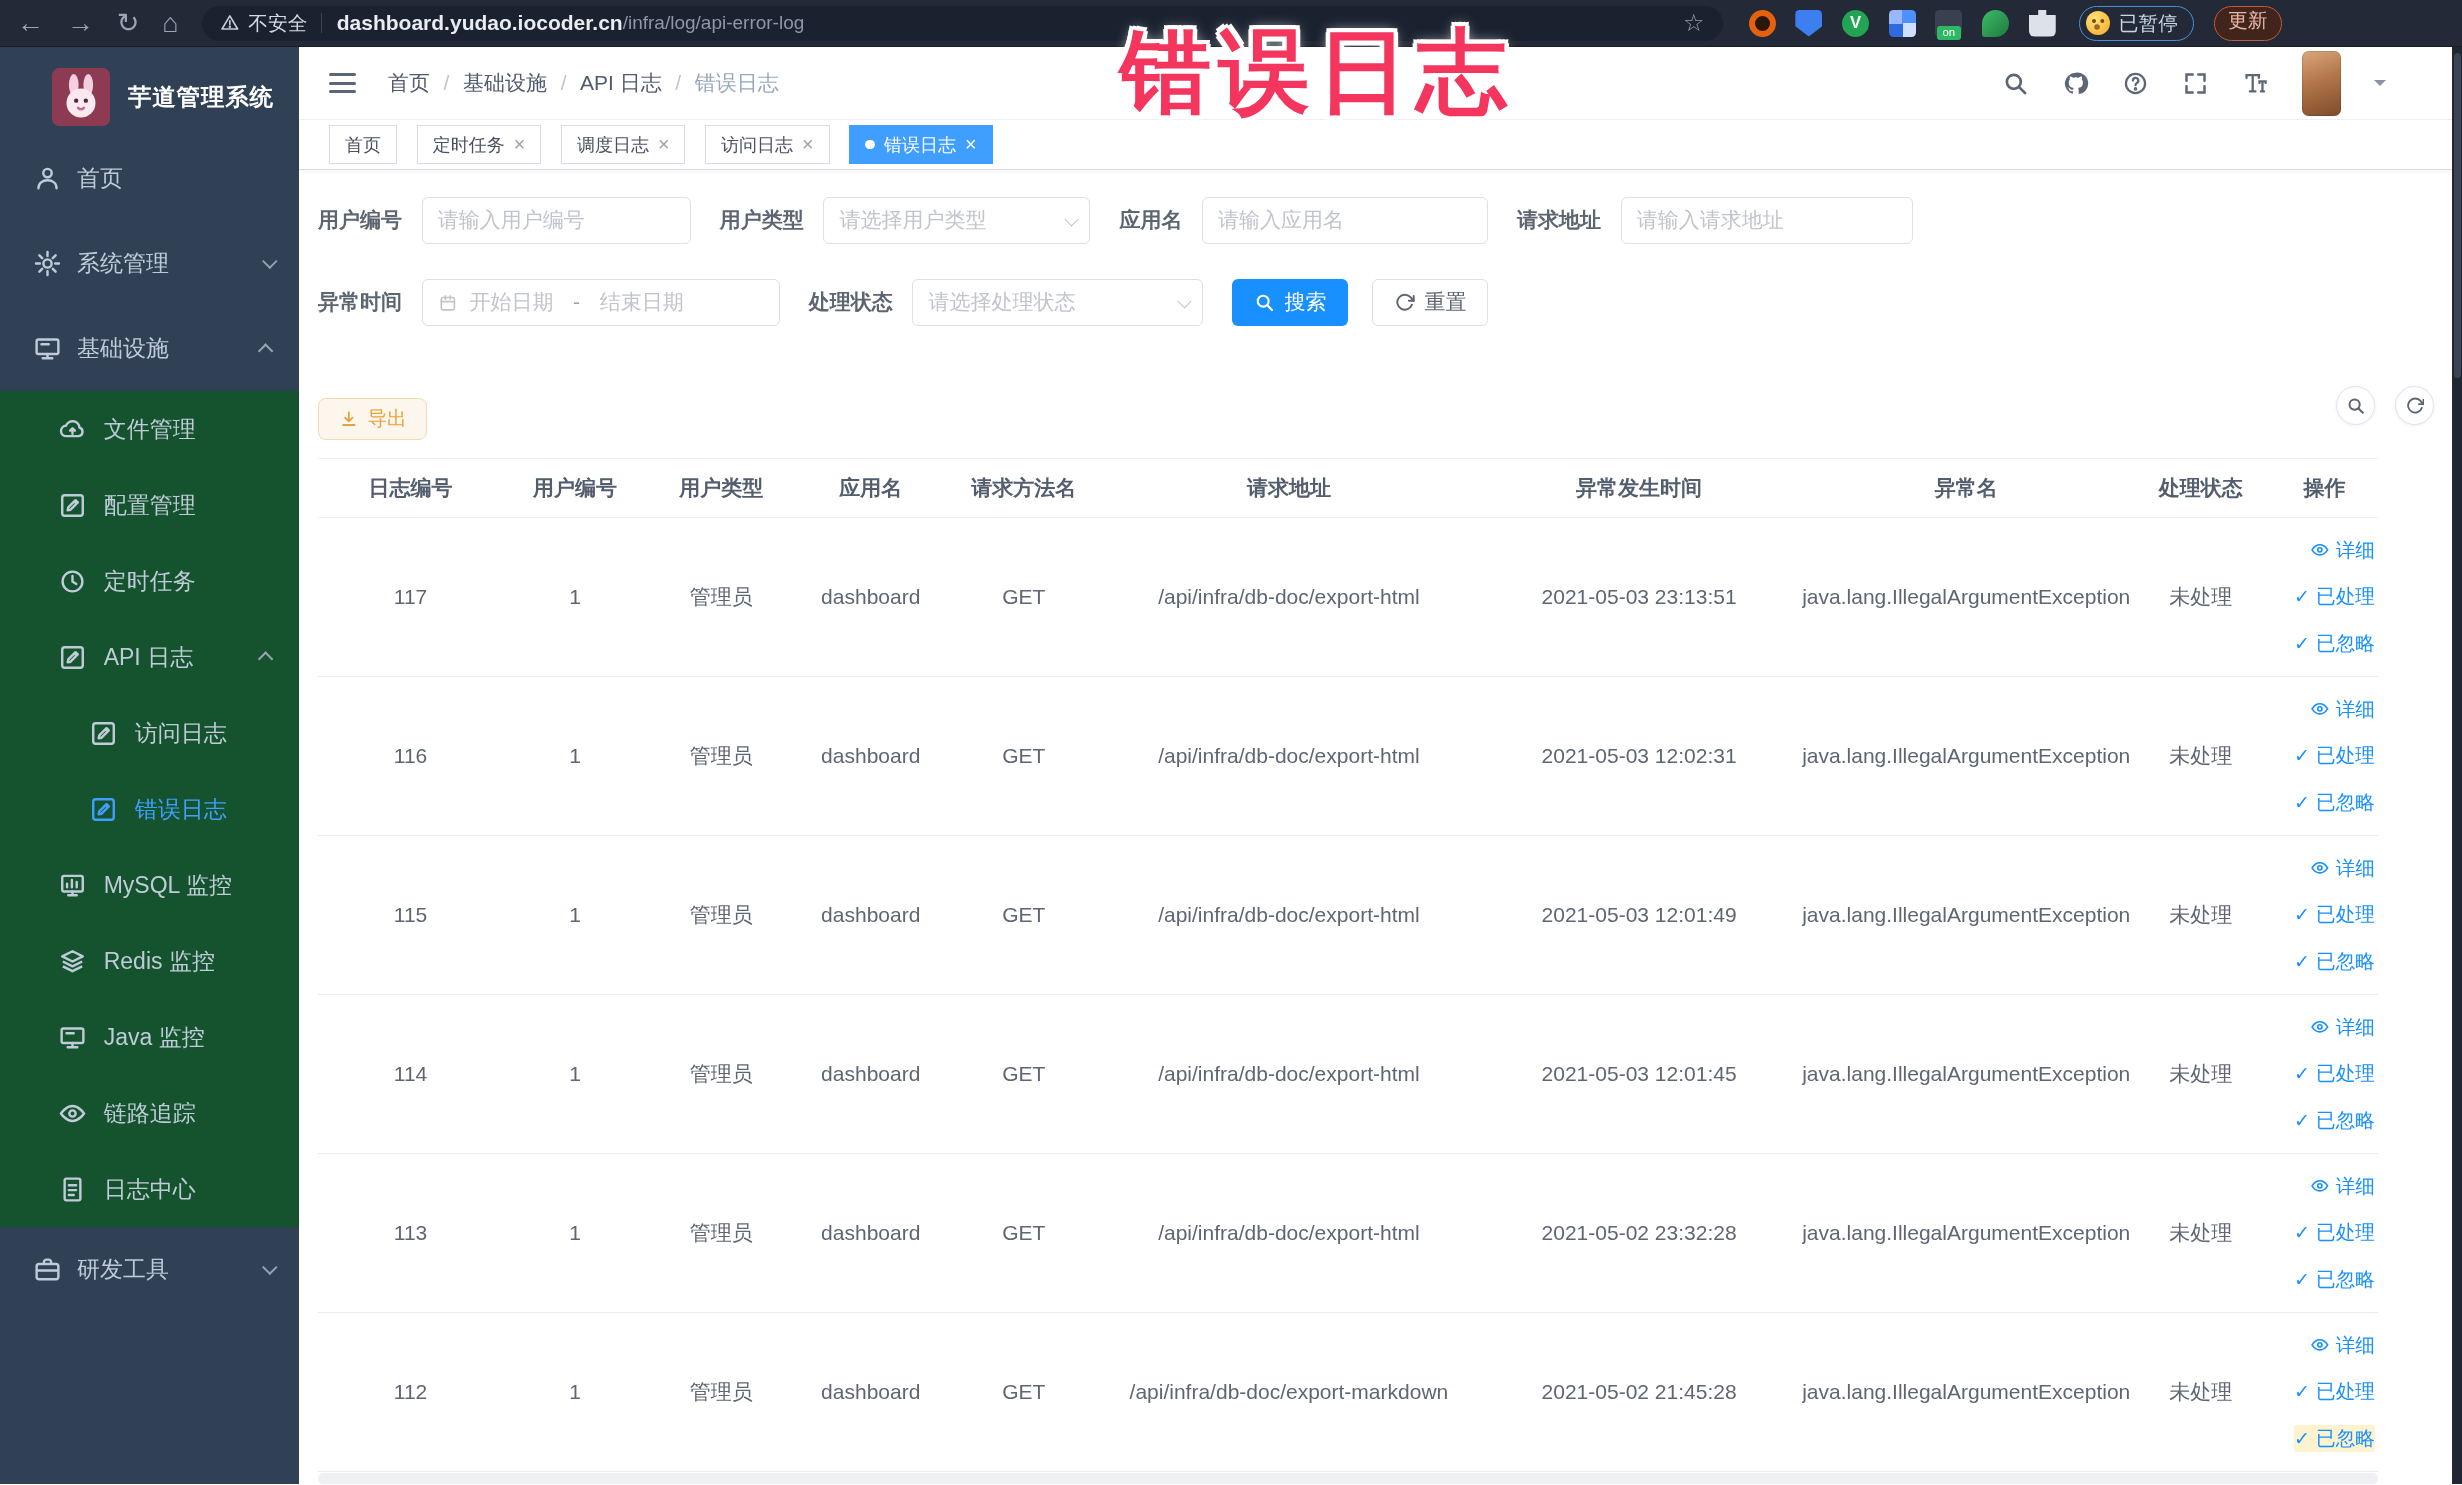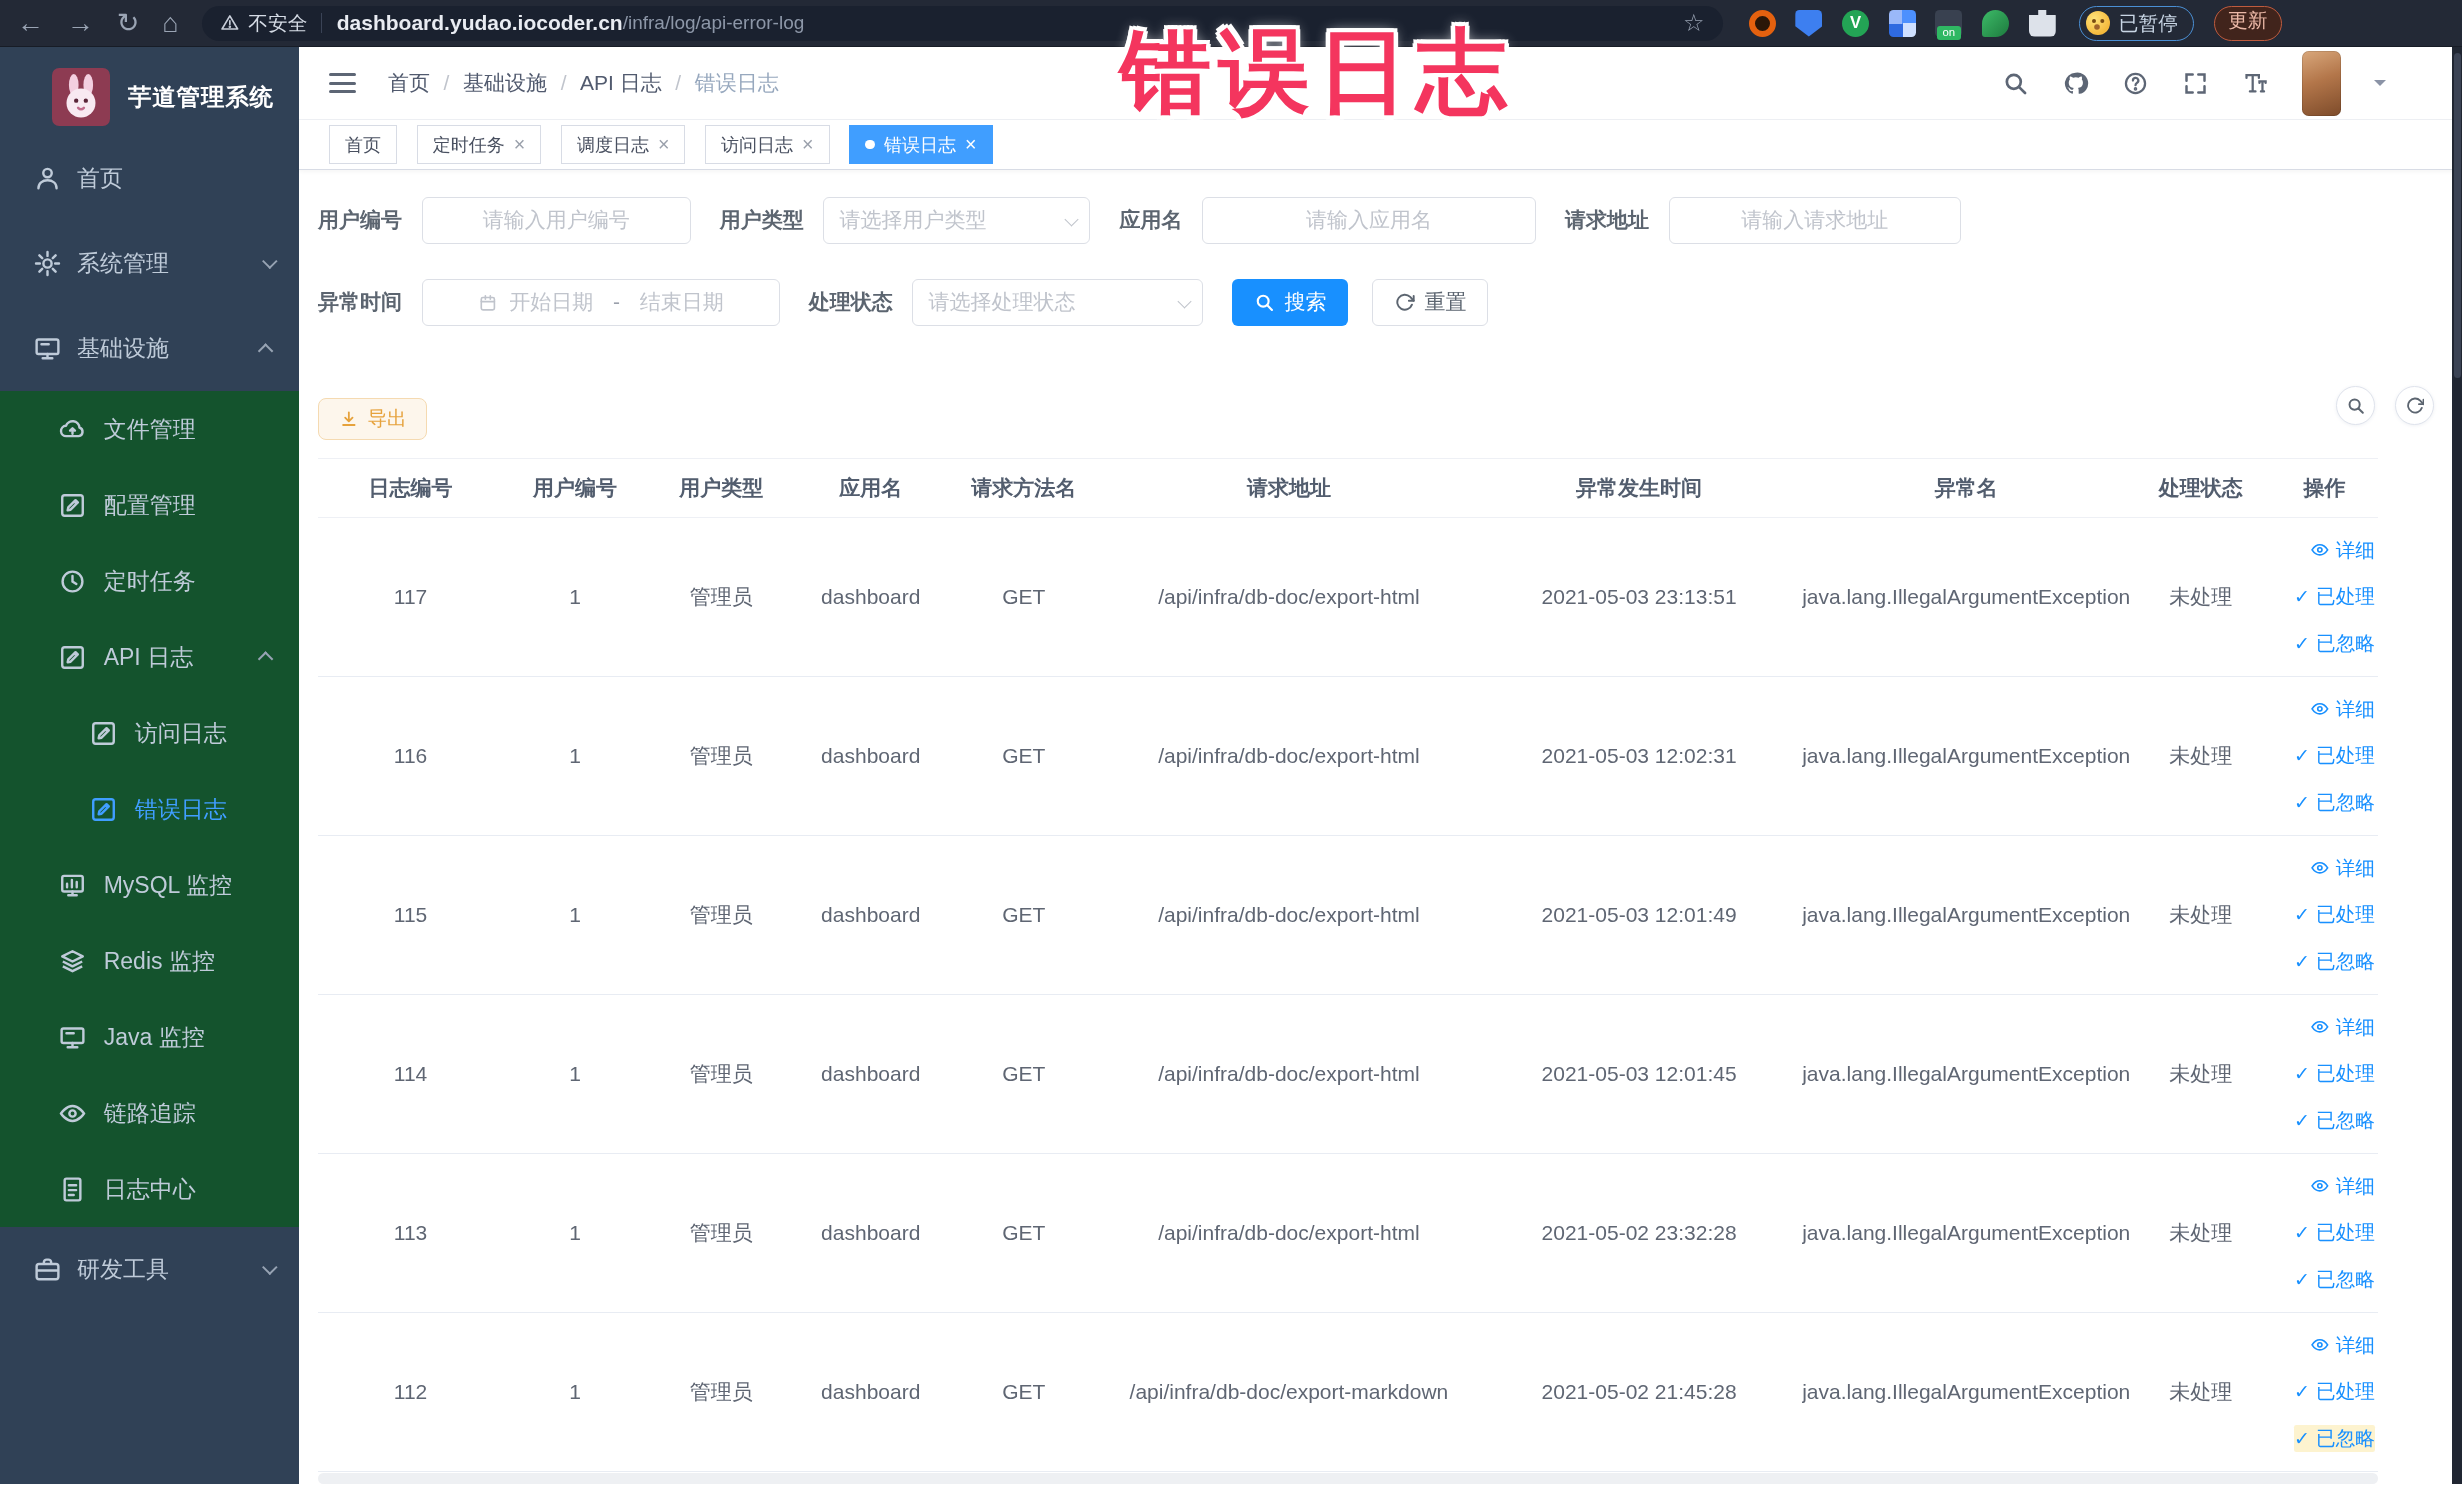--- a/index.html
+++ b/index.html
@@ -69,21 +69,21 @@
   .tabsbar { height:53px; display:flex; align-items:center; gap:19.7px; padding:0 30px; border-bottom:0.8px solid #d8dce5; box-shadow:0 1.5px 3.8px rgba(0,0,0,.04); }
   .tab { height:39px; border:0.8px solid #d8dce5; background:#fff; color:#495060; font-size:18px; padding:0 15px; display:flex; align-items:center; gap:9px; cursor:pointer; }
   .tab .x { font-size:19.7px; color:#9aa0ab; line-height:1; }
   .tab.active { background:#409eff; border-color:#409eff; color:#fff; }
   .tab.active .x { color:#fff; }
   .tab .dot { width:9.8px; height:9.8px; border-radius:50%; background:#fff; }
 
   .content { flex:1; padding:27px 0 0 19px; position:relative; }
   .f-row { display:flex; align-items:center; margin-bottom:35px; }
   .f-label { font-size:21px; font-weight:700; color:#5c6570; margin-right:19.7px; white-space:nowrap; }
-  .ctrl { height:47px; border:1.5px solid #dcdfe6; border-radius:6px; background:#fff; display:flex; align-items:center; padding:0 15px; font-size:21px; color:#c0c4cc; margin-right:29px;justify-content:center; }
+  .ctrl { height:47px; border:1.5px solid #dcdfe6; border-radius:6px; background:#fff; display:flex; align-items:center; padding:0 15px; font-size:21px; color:#c0c4cc; margin-right:29px; }
   .ctrl .ph { color:#c0c4cc; }
   .sel-chev { width:9.8px; height:9.8px; border-right:1.9px solid #c0c4cc; border-bottom:1.9px solid #c0c4cc; transform:rotate(45deg) translateY(-2.3px); margin-left:auto; }
   .date-sep { margin:0 19.7px; color:#9aa0ab; }
   .btn { height:47px; border-radius:6px; font-size:21px; display:flex; align-items:center; justify-content:center; gap:9px; cursor:pointer; border:1.5px solid transparent; }
   .btn-primary { background:#1890ff; color:#fff; padding:0 21px; }
   .btn-plain { background:#fff; border-color:#dcdfe6; color:#5c6570; padding:0 21px; margin-left:24px; }
   .bic { width:21px; height:21px; }
 
   .toolbar-row { width:2116px; margin-top:45px; display:flex; align-items:center; justify-content:space-between; }
   .btn-export { height:42px; font-size:19.7px; background:#fdf6ec; border:1.5px solid #f5dab1; color:#e6a23c; border-radius:8px; padding:0 19.7px; display:flex; align-items:center; gap:9px; cursor:pointer;margin-top:27px; }
@@ -412,21 +412,21 @@
         <span class="f-label">用户编号</span>
         <div class="ctrl" style="width:269px">
             <span class="ph">请输入用户编号</span>
           </div>
         <span class="f-label">用户类型</span>
         <div class="ctrl" style="width:267px">
             <span class="ph">请选择用户类型</span>
             <span class="sel-chev"></span>
           </div>
         <span class="f-label">应用名</span>
-        <div class="ctrl" style="width:334px">
+        <div class="ctrl" style="width:286px">
             <span class="ph">请输入应用名</span>
           </div>
         <span class="f-label">请求地址</span>
         <div class="ctrl" style="width:292px">
             <span class="ph">请输入请求地址</span>
           </div>
       </div>
 
       <div class="f-row">
         <span class="f-label">异常时间</span>

